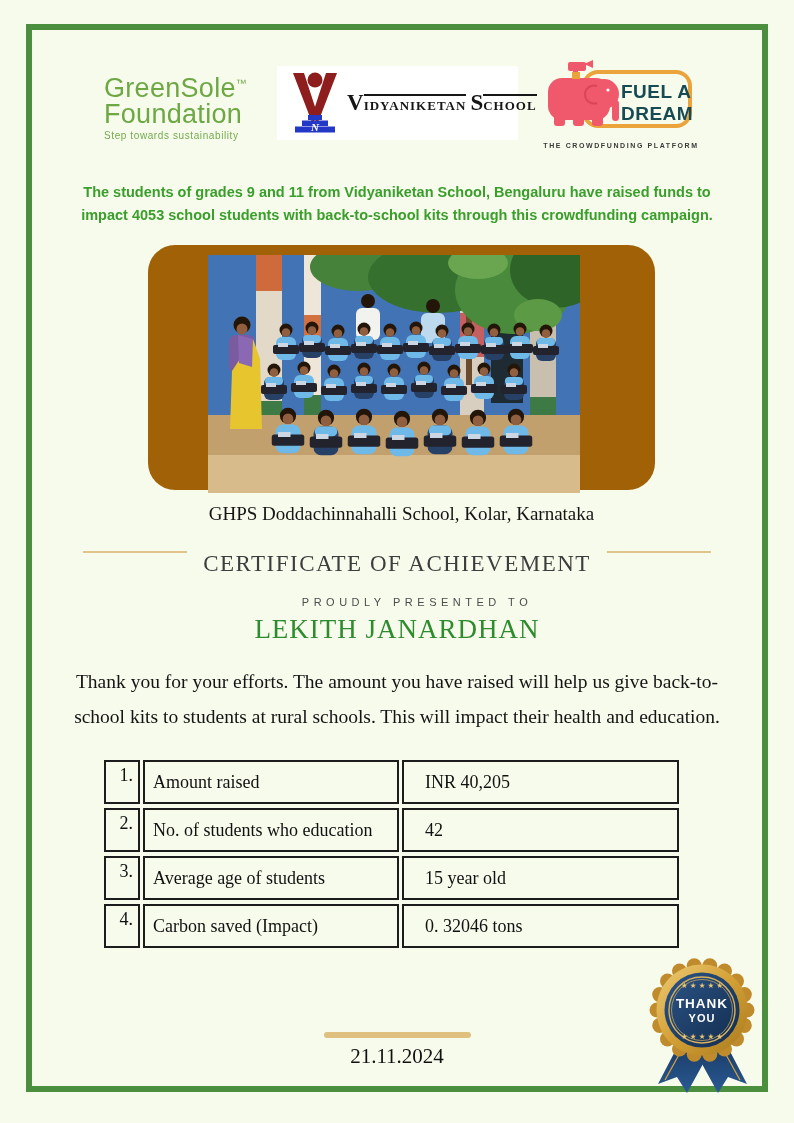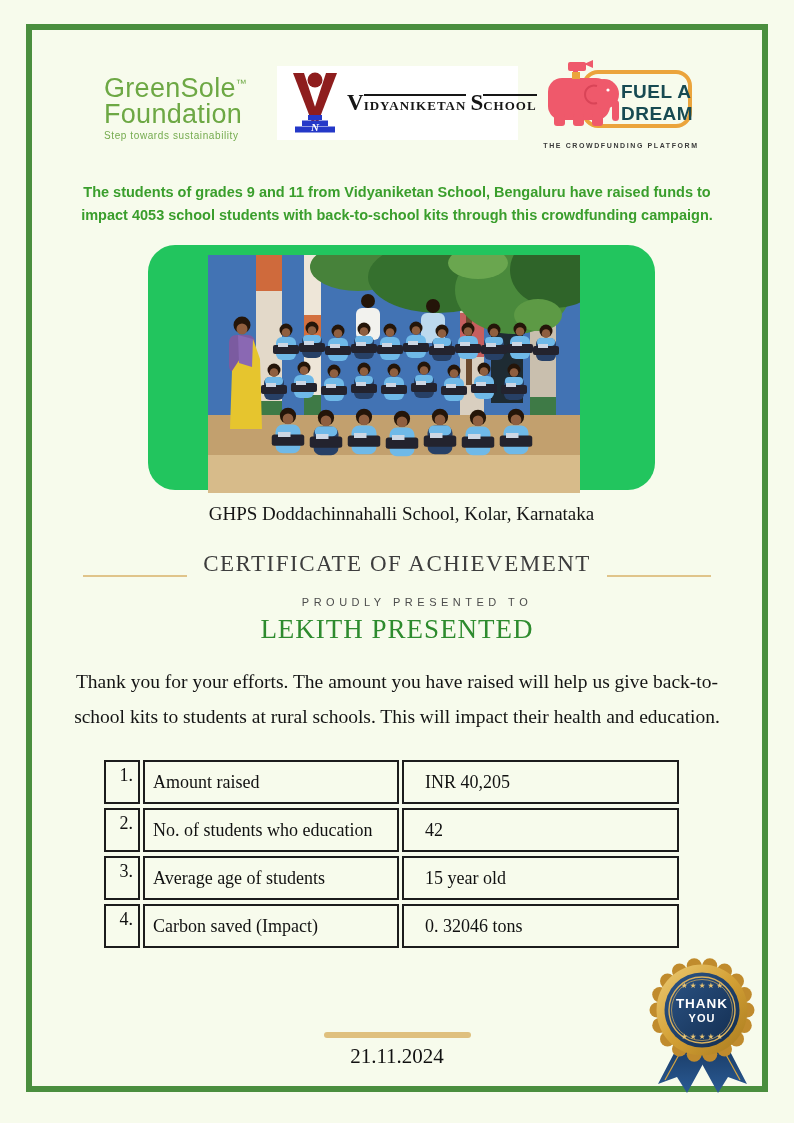--- a/index.html
+++ b/index.html
@@ -22,27 +22,27 @@
   .vid-small { font-size:13px; letter-spacing:1px; border-top:2px solid #161616; padding-top:3px; display:inline-block; line-height:1; }
 
   .logo-fuel { position:absolute; left:542px; top:60px; width:158px; }
   .fuel-tagline { font-size:7px; font-weight:700; letter-spacing:1.6px; color:#3a3a3a; text-align:center; margin-top:2px; }
 
   
   .intro { position:absolute; left:47px; top:181px; width:700px; text-align:center;
            font-weight:700; font-size:14.5px; line-height:23px; color:#3a9e2c; white-space:pre-line; }
 
   
-  .photo-card { position:absolute; left:148px; top:245px; width:507px; height:245px; background:#22c55e;border-radius:27px; }
+  .photo-card { position:absolute; left:148px; top:245px; width:507px; height:245px; background:#a16207;border-radius:27px; }
   .photo { position:absolute; left:60px; top:10px; width:372px; height:238px; display:block; }
   .caption { position:absolute; left:0; right:0; top:258px; text-align:center;
              font-family:"Liberation Serif", serif; font-size:19px; color:#151515; }
 
   
-  .title-row { position:absolute; left:0; right:0; top:551px; display:flex; align-items:flex-end; justify-content:center; gap:16px; }
+  .title-row { position:absolute; left:0; right:0; top:551px; display:flex; align-items:flex-start; justify-content:center; gap:16px; }
   .title-line { width:104px; height:2px; background:#e0c48a; }
   .cert-title { font-family:"Liberation Serif", serif; font-size:23px; letter-spacing:1.5px; color:#3d3d3d; }
   .presented { position:absolute; left:0; right:0; top:596px; text-align:center;
                font-size:11px; letter-spacing:4.5px; color:#4c4c4c;padding-left:40px; }
   .recipient { position:absolute; left:0; right:0; top:614px; text-align:center;
                font-family:"Liberation Serif", serif; font-size:27px; letter-spacing:1px; color:#2e8b2e; }
   .thanks { position:absolute; left:27px; top:664px; width:740px; text-align:center;
             font-family:"Liberation Serif", serif; font-size:19.5px; line-height:35px; color:#141414; white-space:pre-line; }
 
   
@@ -211,21 +211,21 @@
     </svg>
     <div class="caption">GHPS Doddachinnahalli School, Kolar, Karnataka</div>
   </div>
 
   <div class="title-row">
     <div class="title-line"></div>
     <div class="cert-title">CERTIFICATE OF ACHIEVEMENT</div>
     <div class="title-line"></div>
   </div>
   <div class="presented">PROUDLY PRESENTED TO</div>
-  <div class="recipient">LEKITH PRESENTED</div>
+  <div class="recipient">LEKITH JANARDHAN</div>
   <div class="thanks">Thank you for your efforts. The amount you have raised will help us give back-to-
 school kits to students at rural schools. This will impact their health and education.</div>
 
   <table class="impact-table">
     <tbody>
       <tr>
         <td class="c-num">1.</td>
         <td class="c-label">Amount raised</td>
         <td class="c-value">INR 40,205</td>
       </tr>

